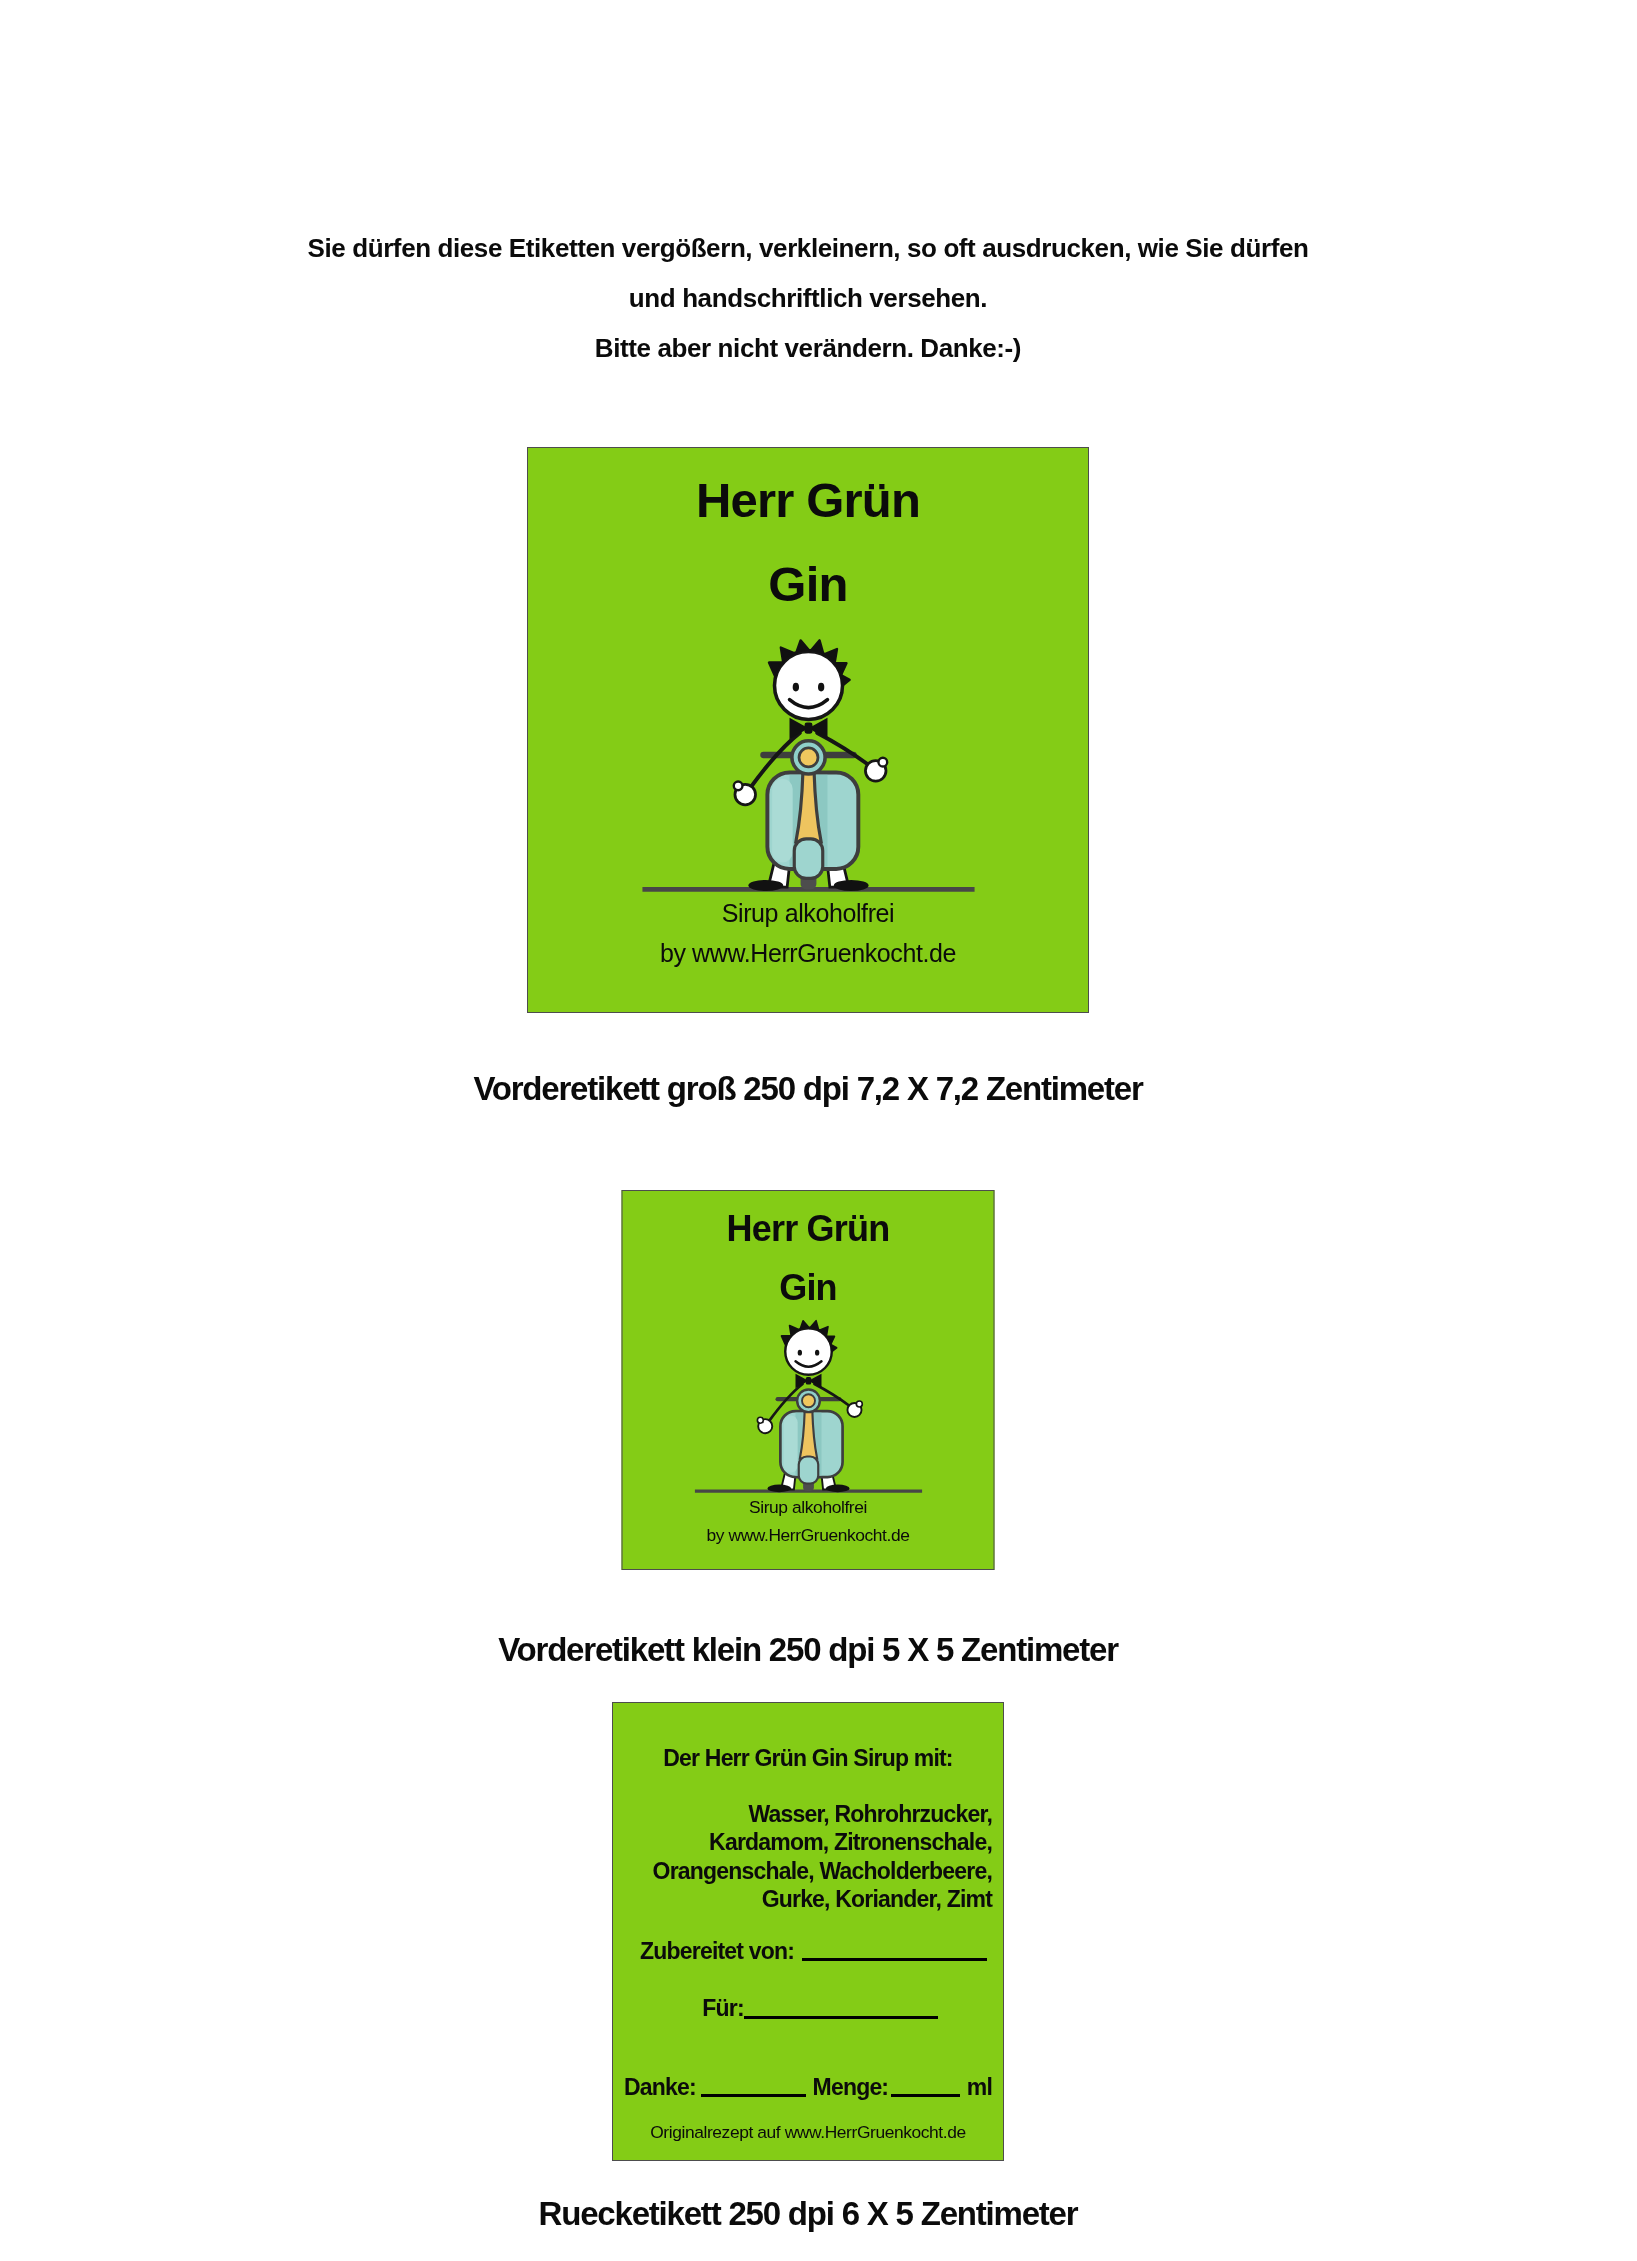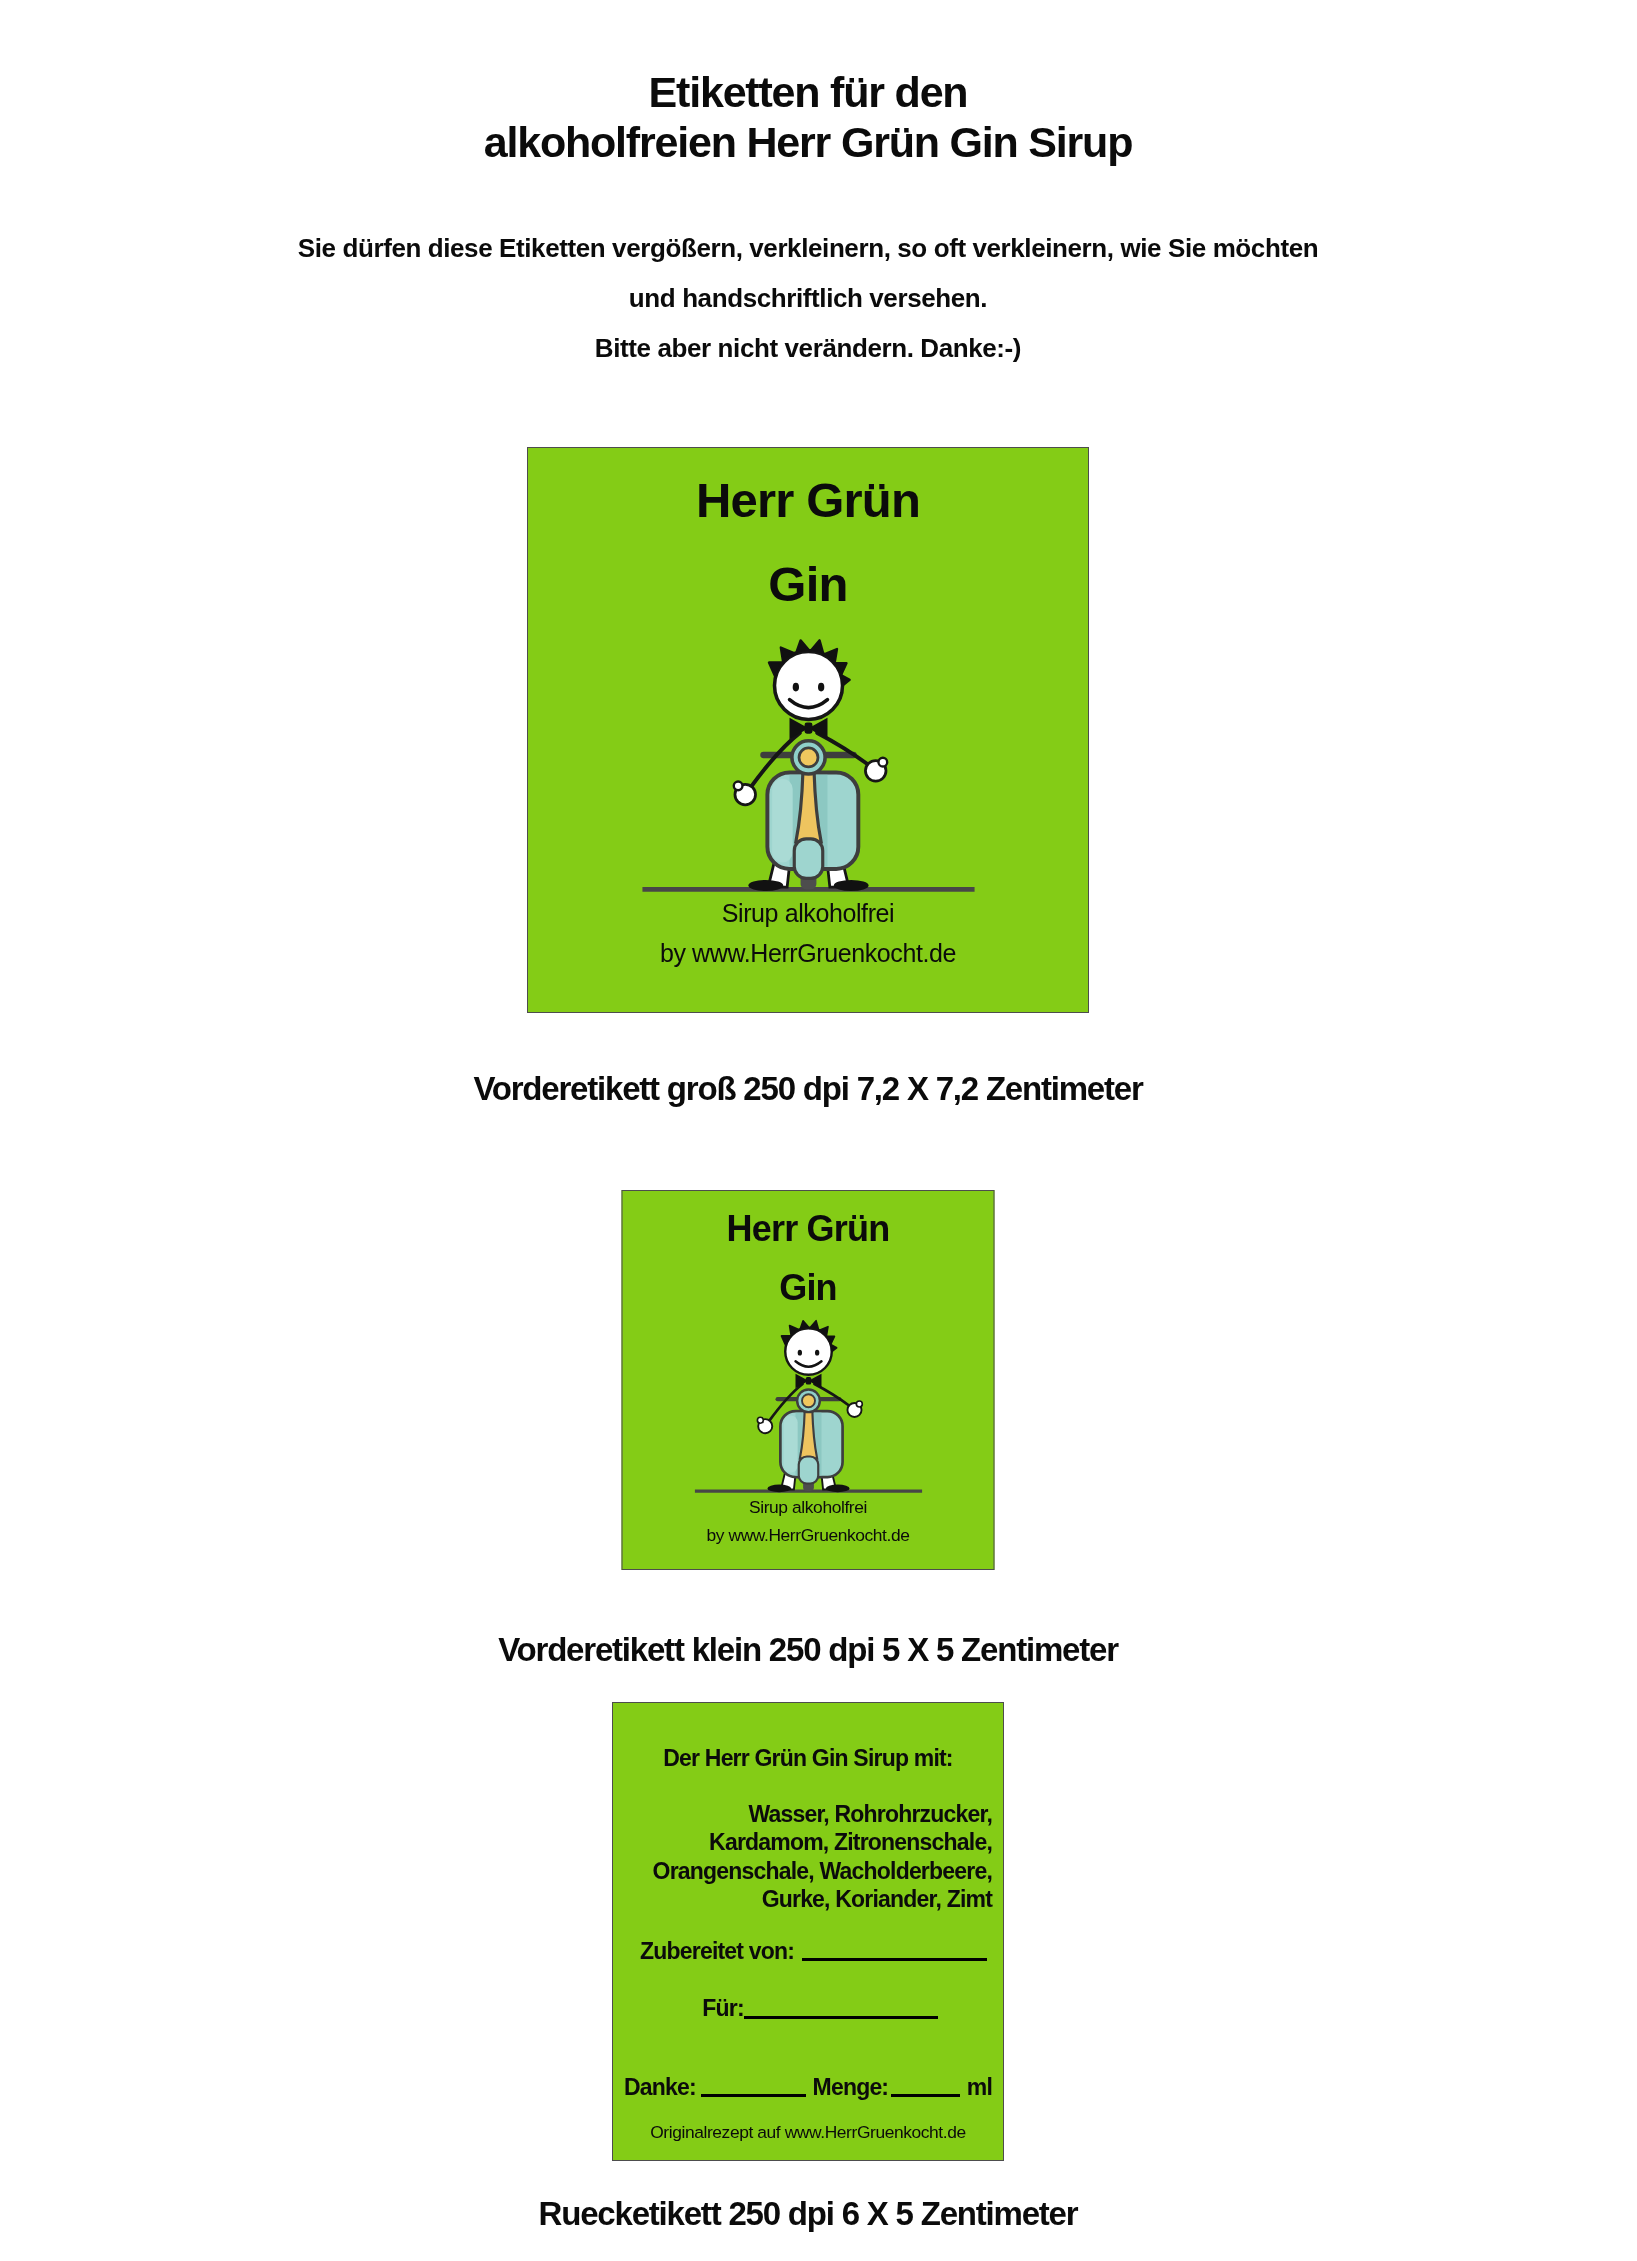--- a/index.html
+++ b/index.html
@@ -170,27 +170,23 @@
         <path d="M220,114 L196,101 L196,128 Z" fill="#111111"></path>
         <path d="M220,114 L244,101 L244,128 Z" fill="#111111"></path>
         <rect x="215" y="107" width="10" height="14" rx="3" fill="#111111"></rect>
       </g>
     </g>
   </symbol>
 </svg>
 
 <div class="page">
 
-  <div class="centered doc-title">
-    <div>Etiketten für den</div>
-    <div>alkoholfreien Herr Grün Gin Sirup</div>
-  </div>
 
   <div class="centered doc-intro">
-    <div>Sie dürfen diese Etiketten vergößern, verkleinern, so oft verkleinern, wie Sie möchten</div>
+    <div>Sie dürfen diese Etiketten vergößern, verkleinern, so oft ausdrucken, wie Sie dürfen</div>
     <div>und handschriftlich versehen.</div>
     <div>Bitte aber nicht verändern. Danke:-)</div>
   </div>
 
   <div class="label-card card-large">
     <div class="brand brand-large">
       <div>Herr Grün</div>
       <div>Gin</div>
     </div>
     <svg class="scooter-large" viewBox="0 0 440 325">

